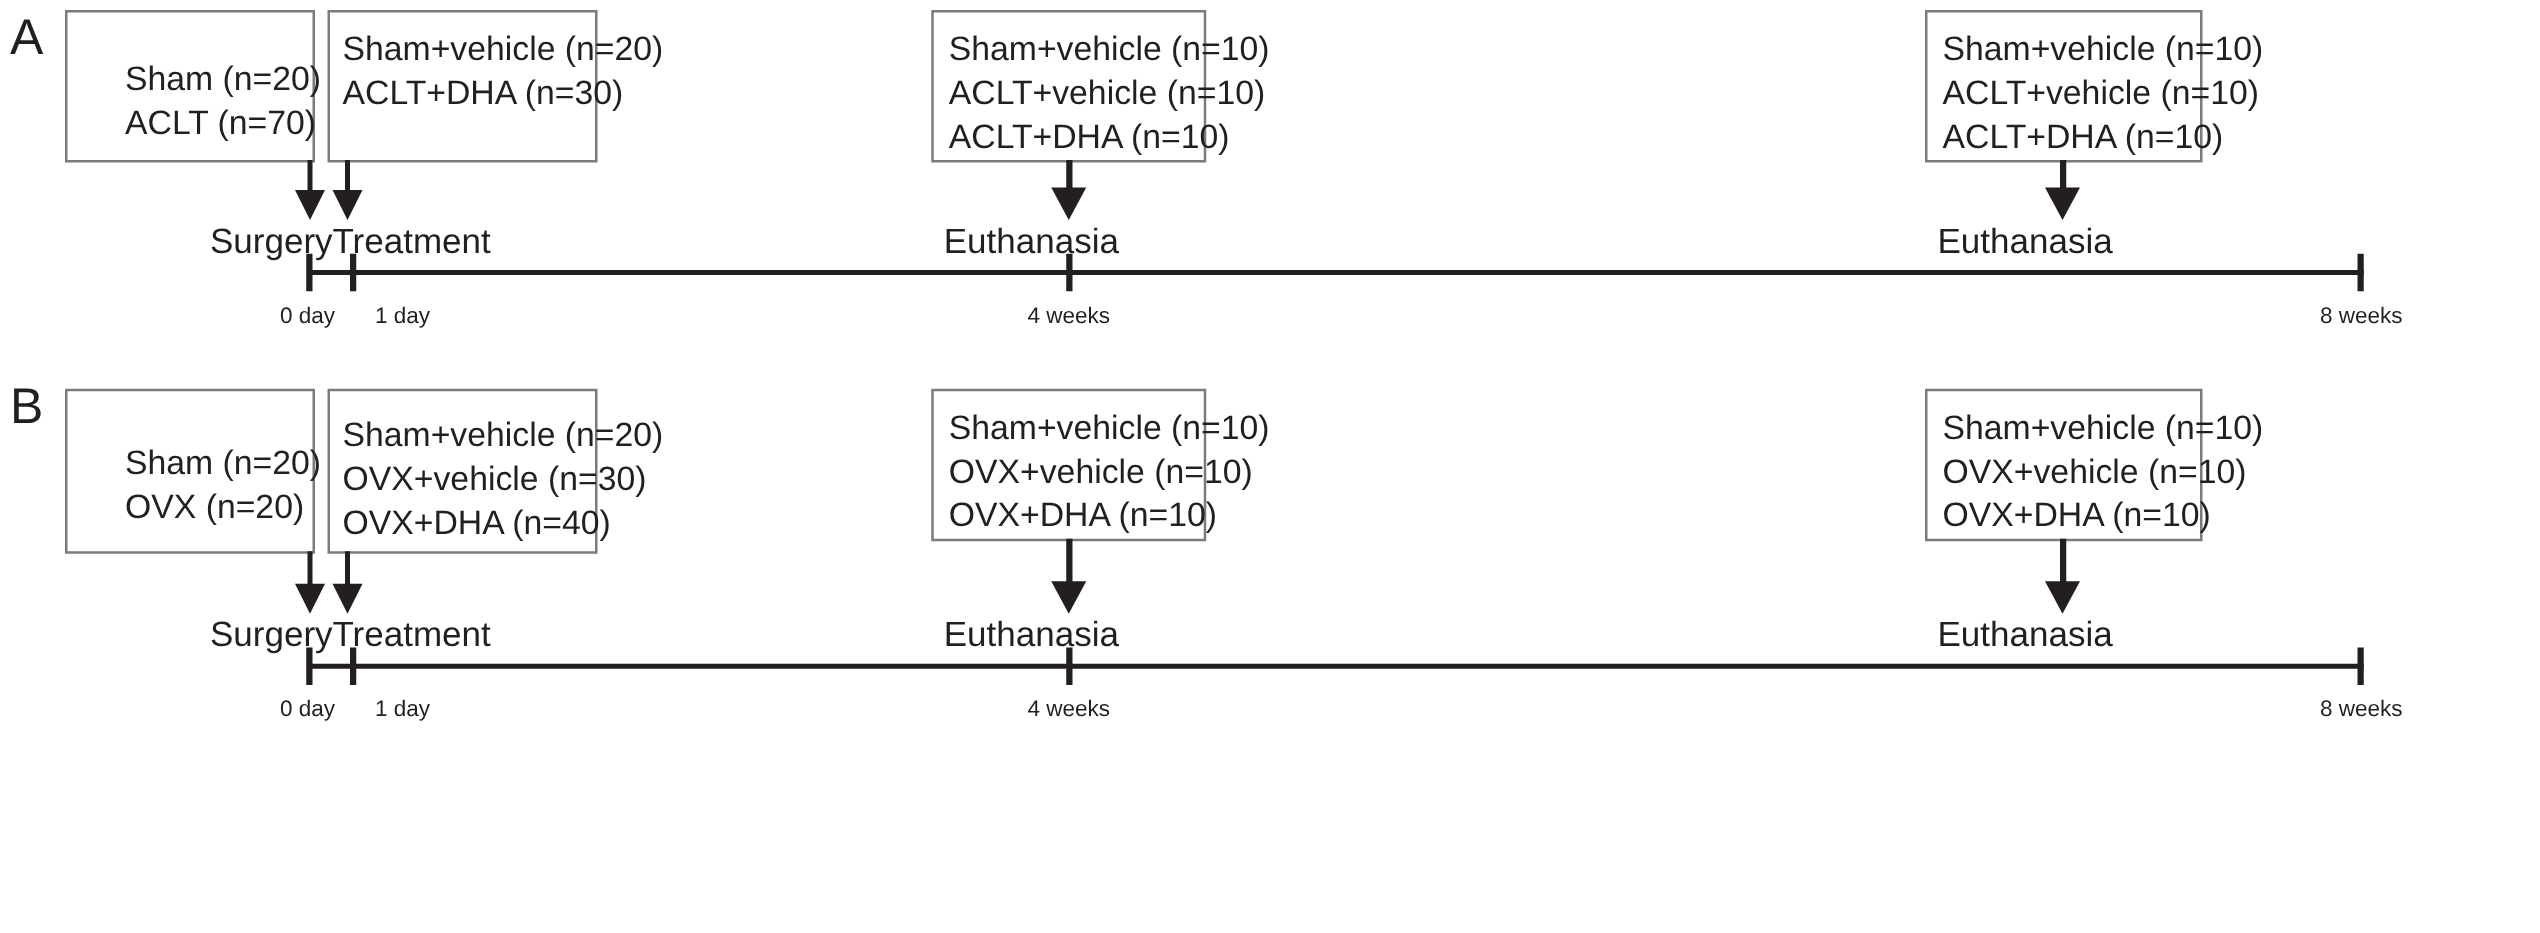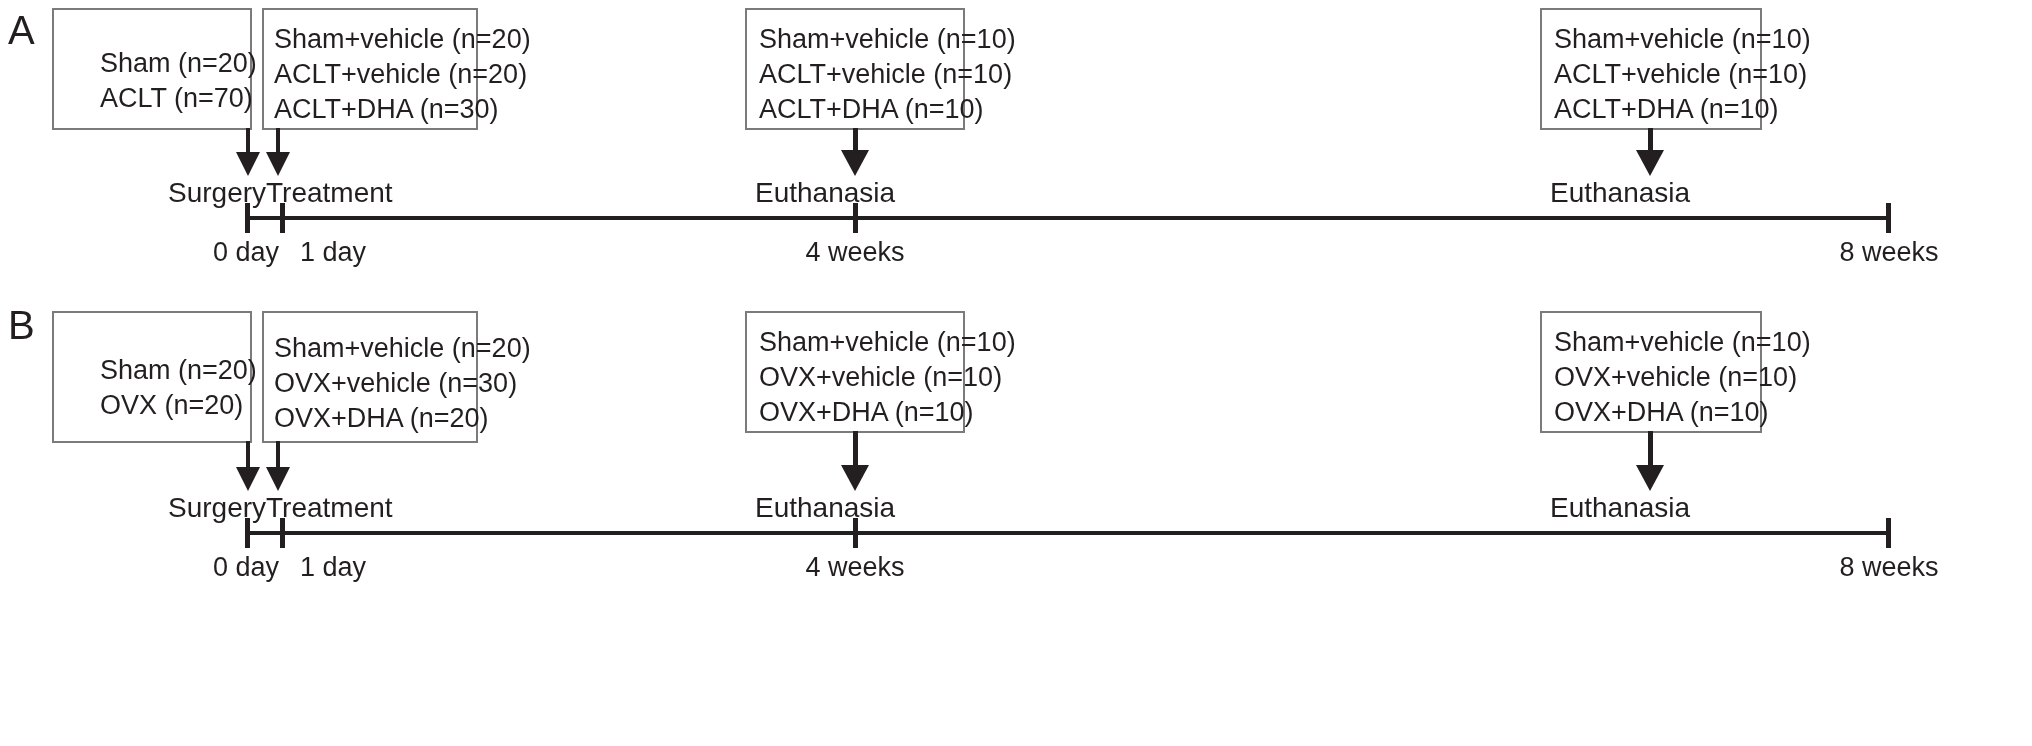--- a/index.html
+++ b/index.html
@@ -72,21 +72,21 @@
     height:4px;
     background:#231f20;
   }
   .tick{
     position:absolute;
     width:5px;
     background:#231f20;
   }
   .time-label{
     position:absolute;
-    font-size:27px;
+    font-size:18px;
     line-height:29px;
     white-space:nowrap;
     color:#231f20;
     text-align:center;
   }
 </style>
 </head>
 <body>
 
 <div class="panel" id="panel-a">
@@ -96,21 +96,20 @@
   <div class="box" style="left:52px;top:8px;width:200px;height:122px;">
     <div class="box-lines" style="top:36px;left:46px;">
       <span class="box-line">Sham (n=20)</span>
       <span class="box-line">ACLT (n=70)</span>
     </div>
   </div>
 
   <div class="box" style="left:262px;top:8px;width:216px;height:122px;">
     <div class="box-lines" style="top:12px;left:10px;">
       <span class="box-line">Sham+vehicle (n=20)</span>
-      <span class="box-line">ACLT+vehicle (n=20)</span>
       <span class="box-line">ACLT+DHA (n=30)</span>
     </div>
   </div>
 
   <div class="box" style="left:745px;top:8px;width:220px;height:122px;">
     <div class="box-lines" style="top:12px;left:12px;">
       <span class="box-line">Sham+vehicle (n=10)</span>
       <span class="box-line">ACLT+vehicle (n=10)</span>
       <span class="box-line">ACLT+DHA (n=10)</span>
     </div>
@@ -169,21 +168,21 @@
     <div class="box-lines" style="top:40px;left:46px;">
       <span class="box-line">Sham (n=20)</span>
       <span class="box-line">OVX (n=20)</span>
     </div>
   </div>
 
   <div class="box" style="left:262px;top:16px;width:216px;height:132px;">
     <div class="box-lines" style="top:18px;left:10px;">
       <span class="box-line">Sham+vehicle (n=20)</span>
       <span class="box-line">OVX+vehicle (n=30)</span>
-      <span class="box-line">OVX+DHA (n=20)</span>
+      <span class="box-line">OVX+DHA (n=40)</span>
     </div>
   </div>
 
   <div class="box" style="left:745px;top:16px;width:220px;height:122px;">
     <div class="box-lines" style="top:12px;left:12px;">
       <span class="box-line">Sham+vehicle (n=10)</span>
       <span class="box-line">OVX+vehicle (n=10)</span>
       <span class="box-line">OVX+DHA (n=10)</span>
     </div>
   </div>

